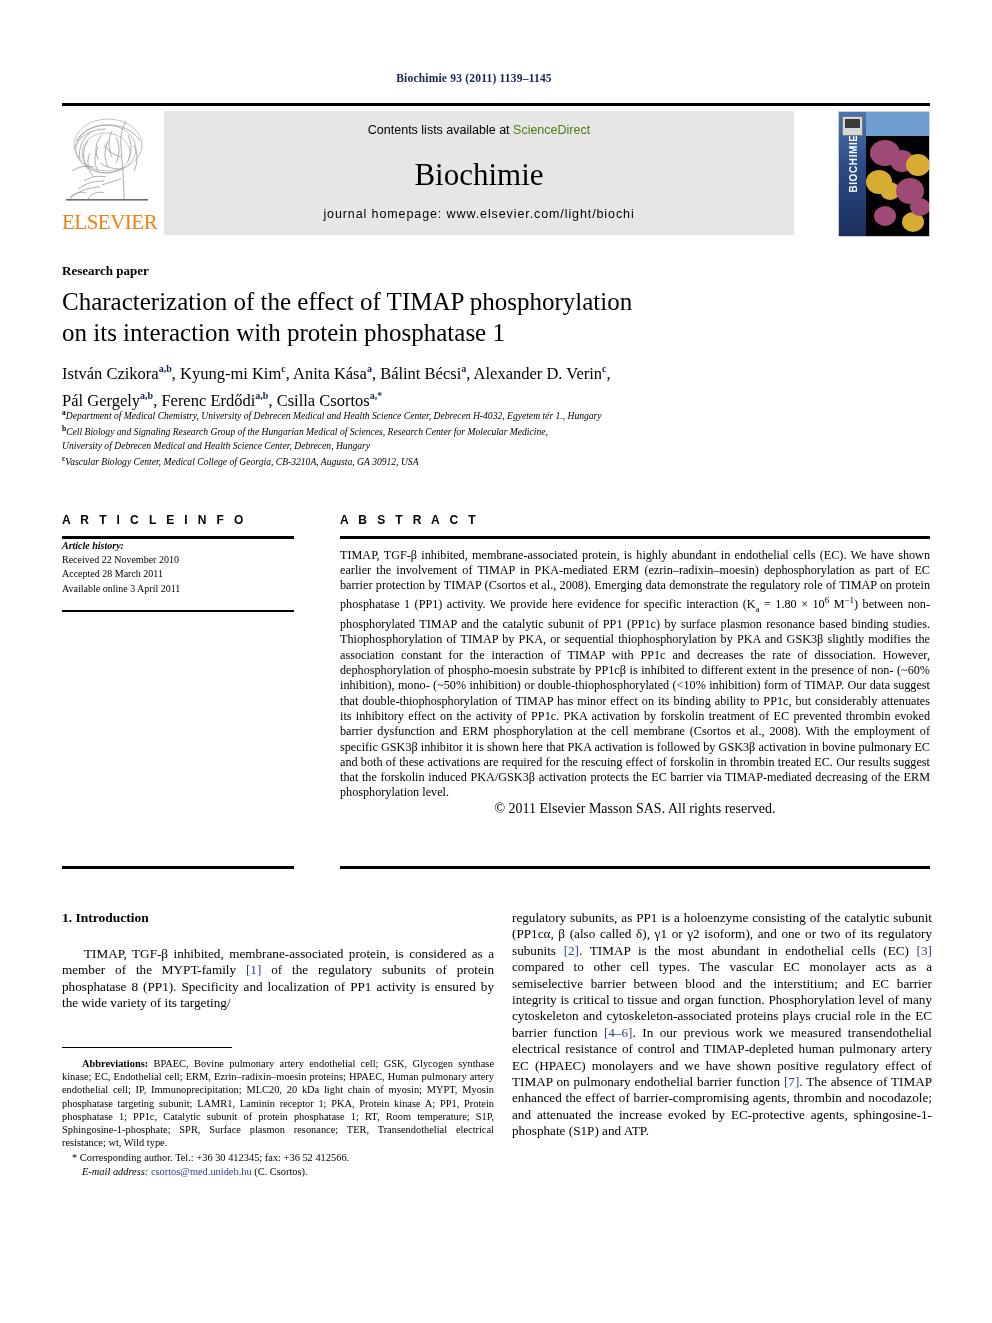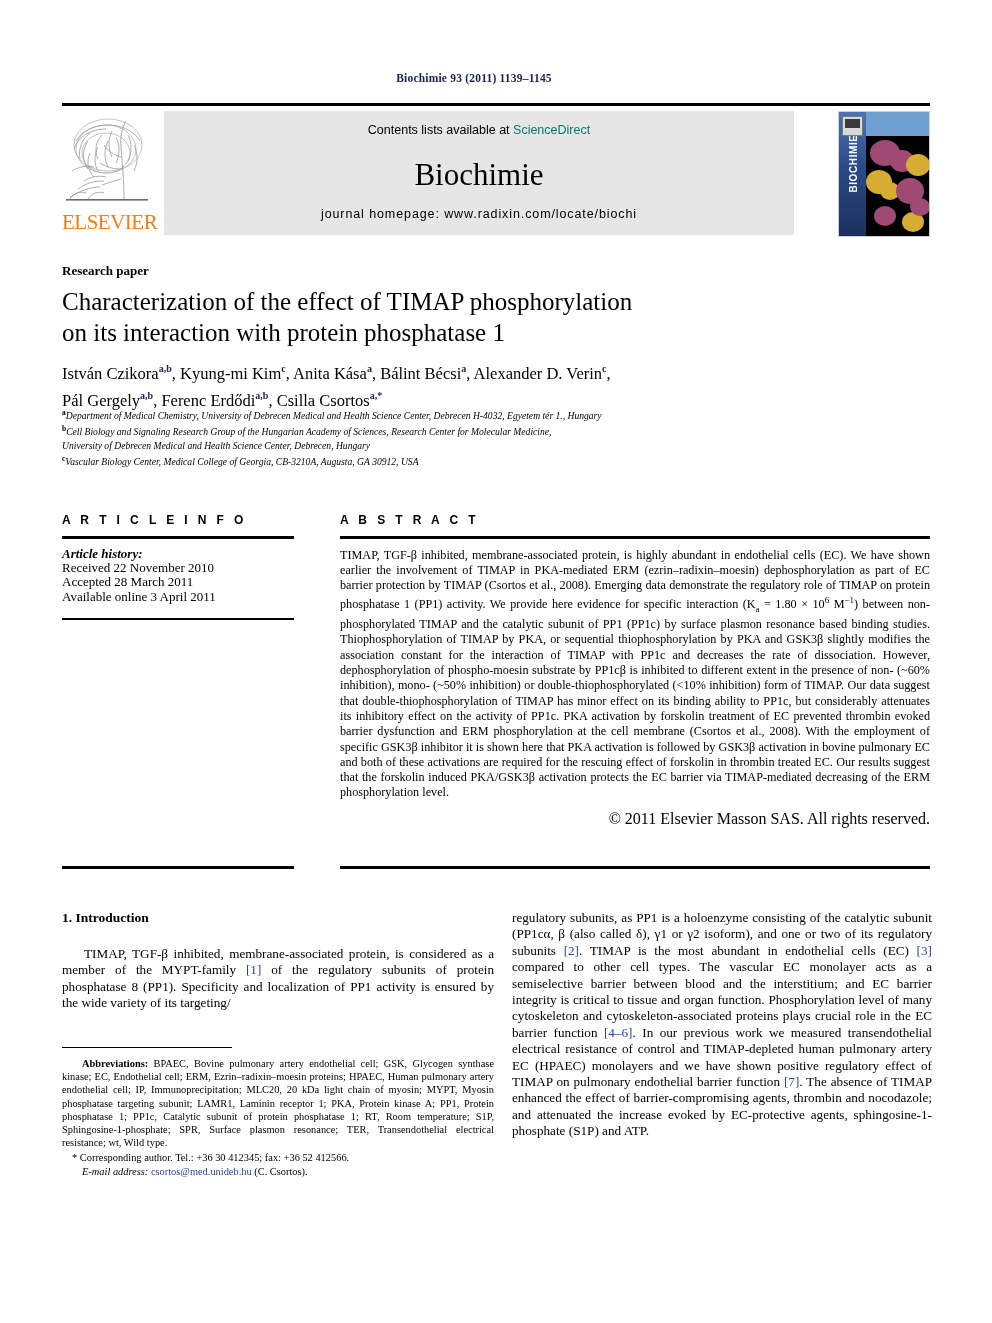--- a/index.html
+++ b/index.html
@@ -86,21 +86,21 @@
     text-align: center;
   }
   .contents-line {
     position: absolute;
     top: 12px; left: 0; width: 630px;
     font-family: "Liberation Sans", sans-serif;
     font-size: 12.5px;
     color: #000;
   }
   .contents-line .sd {
-    color: #0f766e;
+    color: #4d7c0f;
   }
   .journal-name {
     position: absolute;
     top: 46px; left: 0; width: 630px;
     font-family: "Liberation Serif", serif;
     font-size: 31px;
     color: #000;
   }
   .homepage-line {
     position: absolute;
@@ -234,22 +234,21 @@
     font-weight: bold;
     letter-spacing: 3.4px;
     color: #000;
   }
   .hr-thick {
     height: 2.5px;
     background: #000;
     margin-top: 9px;
   }
   .info-block {
-    margin-top: 8px;
-    font-size: 13px;
+    font-size: 10px;
     line-height: 14.4px;
   }
   .info-label {
     font-style: italic;
     font-weight: bold;
   }
   .hr-thin {
     height: 1.8px;
     background: #000;
     margin-top: 14px;
@@ -257,23 +256,23 @@
   .abstract-body {
     margin-top: 9px;
     font-size: 12.2px;
     line-height: 15.3px;
     text-align: justify;
     color: #000;
   }
   .abstract-body sub { font-size: 9px; }
   .abstract-body sup { font-size: 9px; }
   .copyright {
-    margin-top: 9px;
-    text-align: right;
-    font-size: 16px;
+    margin-top: 0;
+    text-align: center;
+    font-size: 14px;
   }
   .rule-under-abs {
     position: absolute;
     top: 866px; left: 340px;
     width: 590px; height: 2.5px;
     background: #000;
   }
   .rule-under-info {
     position: absolute;
     top: 866px; left: 62px;
@@ -390,21 +389,21 @@
         </svg>
       </div>
       <div class="elsevier-word">ELSEVIER</div>
     </div>
 
     <div class="journal-band">
       <div class="contents-line">
         <span>Contents lists available at </span><span class="sd">ScienceDirect</span>
       </div>
       <div class="journal-name">Biochimie</div>
-      <div class="homepage-line">journal homepage: www.radixin.com/locate/biochi</div>
+      <div class="homepage-line">journal homepage: www.elsevier.com/light/biochi</div>
     </div>
 
     <div class="cover">
       <div class="cover-top-band"></div>
       <div class="cover-art">
         <div class="blob b-m" style="width:30px;height:26px;left:4px;top:4px;"></div>
         <div class="blob b-m" style="width:24px;height:22px;left:24px;top:14px;"></div>
         <div class="blob b-y" style="width:26px;height:24px;left:0px;top:34px;"></div>
         <div class="blob b-y" style="width:20px;height:18px;left:14px;top:46px;"></div>
         <div class="blob b-m" style="width:28px;height:26px;left:30px;top:42px;"></div>
@@ -428,21 +427,21 @@
     <span>Characterization of the effect of TIMAP phosphorylation</span><br>
     <span>on its interaction with protein phosphatase 1</span>
   </div>
 
   <div class="authors">
     <span>István Czikora</span><sup>a,b</sup><span>, </span><span>Kyung-mi Kim</span><sup>c</sup><span>, </span><span>Anita Kása</span><sup>a</sup><span>, </span><span>Bálint Bécsi</span><sup>a</sup><span>, </span><span>Alexander D. Verin</span><sup>c</sup><span>, </span><br><span>Pál Gergely</span><sup>a,b</sup><span>, </span><span>Ferenc Erdődi</span><sup>a,b</sup><span>, </span><span>Csilla Csortos</span><sup>a,*</sup>
   </div>
 
   <div class="affiliations">
     <div><sup>a</sup><span>Department of Medical Chemistry, University of Debrecen Medical and Health Science Center, Debrecen H-4032, Egyetem tér 1., Hungary</span></div>
-    <div><sup>b</sup><span>Cell Biology and Signaling Research Group of the Hungarian Academy of Sciences, Research Center for Molecular Medicine,</span></div>
+    <div><sup>b</sup><span>Cell Biology and Signaling Research Group of the Hungarian Medical of Sciences, Research Center for Molecular Medicine,</span></div>
     <div><span>University of Debrecen Medical and Health Science Center, Debrecen, Hungary</span></div>
     <div><sup>c</sup><span>Vascular Biology Center, Medical College of Georgia, CB-3210A, Augusta, GA 30912, USA</span></div>
   </div>
 
   <div class="col-info">
     <div class="sec-head">A R T I C L E   I N F O</div>
     <div class="hr-thick"></div>
     <div class="info-block">
       <div class="info-label">Article history:</div>
       <div>Received 22 November 2010</div>

